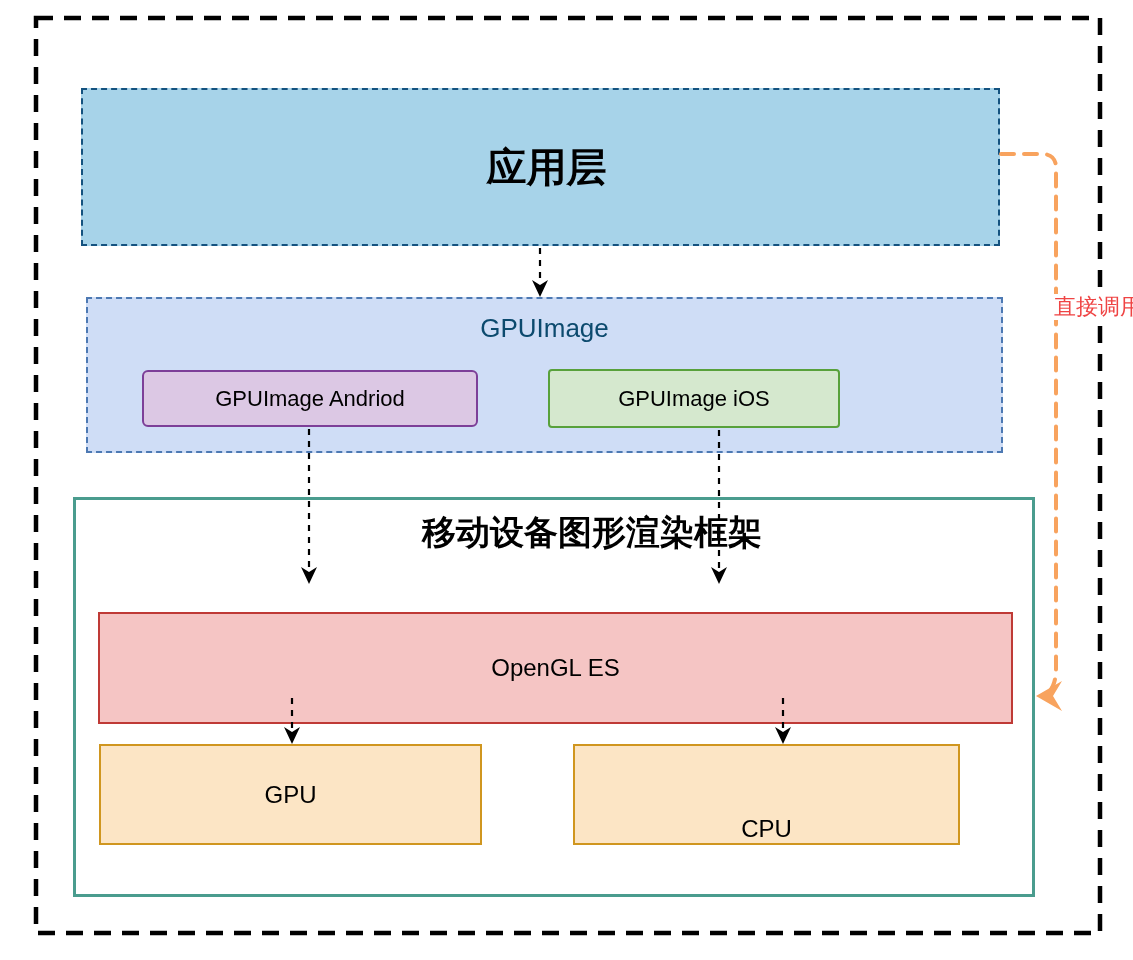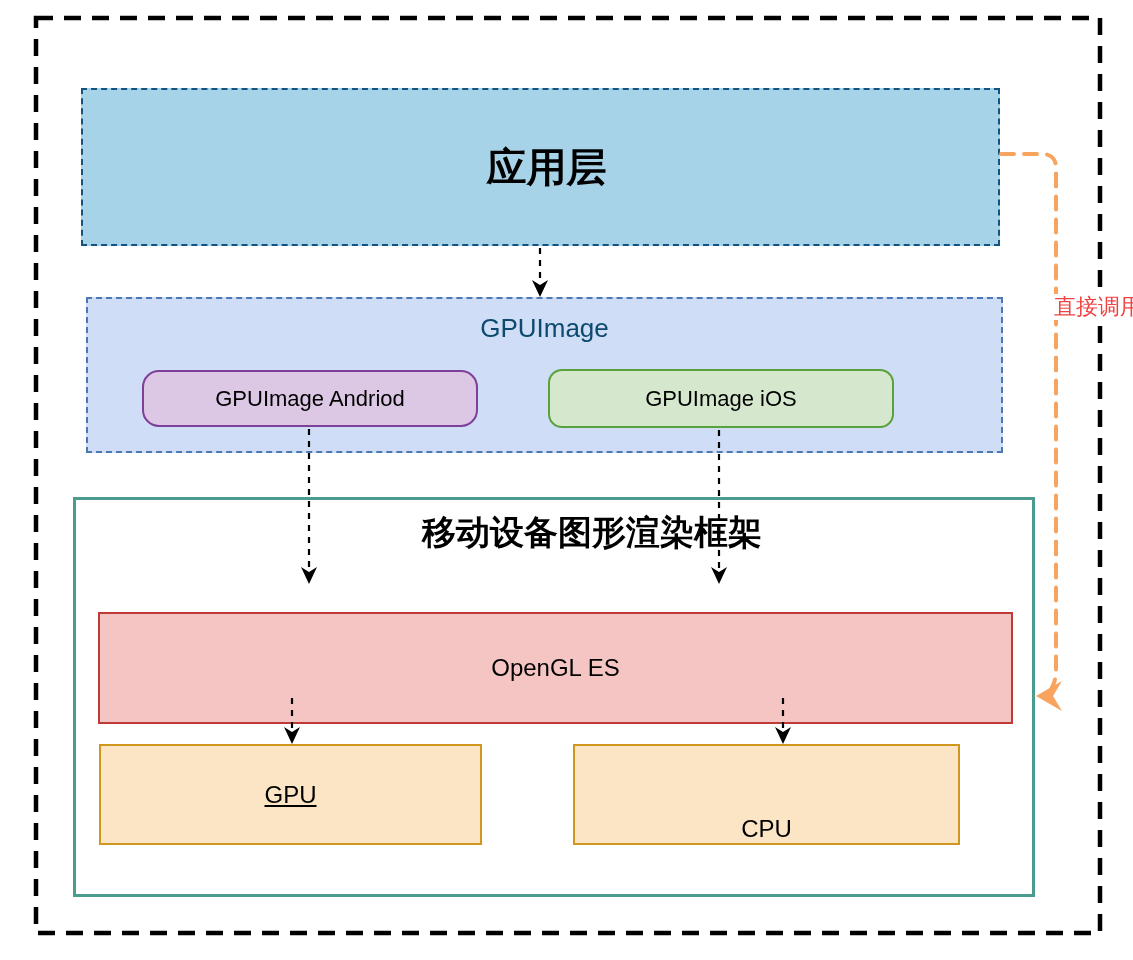--- a/index.html
+++ b/index.html
@@ -40,28 +40,28 @@
     position: absolute;
     left: 0; top: 14px; width: 100%;
     text-align: center;
     font-size: 26px;
     color: #0c4a6e;
   }
   .android-box {
     left: 142px; top: 370px; width: 336px; height: 57px;
     background: var(--android-fill);
     border: 2px solid var(--android-border);
-    border-radius: 17px;
+    border-radius: 6px;
     font-size: 22px;
   }
   .ios-box {
-    left: 548px; top: 369px; width: 346px; height: 59px;
+    left: 548px; top: 369px; width: 292px; height: 59px;
     background: var(--ios-fill);
     border: 2px solid var(--ios-border);
-    border-radius: 14px;
+    border-radius: 4px;
     font-size: 22px;
   }
   .framework-box {
     left: 73px; top: 497px; width: 962px; height: 400px;
     background: #ffffff;
     border: 3px solid var(--framework-border);
   }
   .framework-title {
     position: absolute;
     left: 0; top: 10px; width: 100%;
@@ -75,21 +75,20 @@
     left: 98px; top: 612px; width: 915px; height: 112px;
     background: var(--opengl-fill);
     border: 2px solid var(--opengl-border);
     font-size: 24px;
   }
   .gpu-box {
     left: 99px; top: 744px; width: 383px; height: 101px;
     background: var(--chip-fill);
     border: 2px solid var(--chip-border);
     font-size: 24px;
-    text-decoration: underline;
   }
   .cpu-box {
     left: 573px; top: 744px; width: 387px; height: 101px;
     background: var(--chip-fill);
     border: 2px solid var(--chip-border);
     font-size: 24px;
     align-items: flex-end;
   }
   .lines {
     position: absolute;

